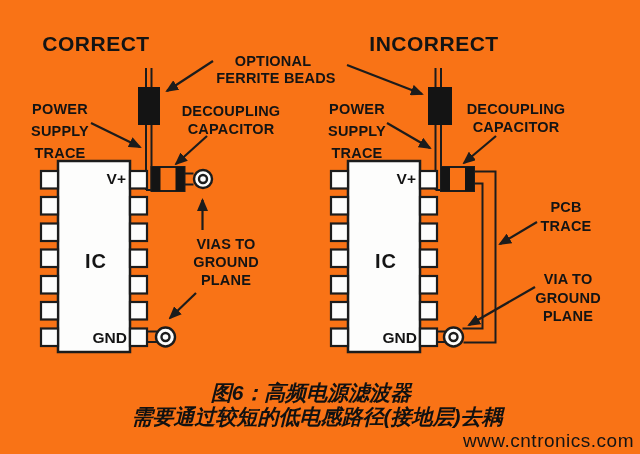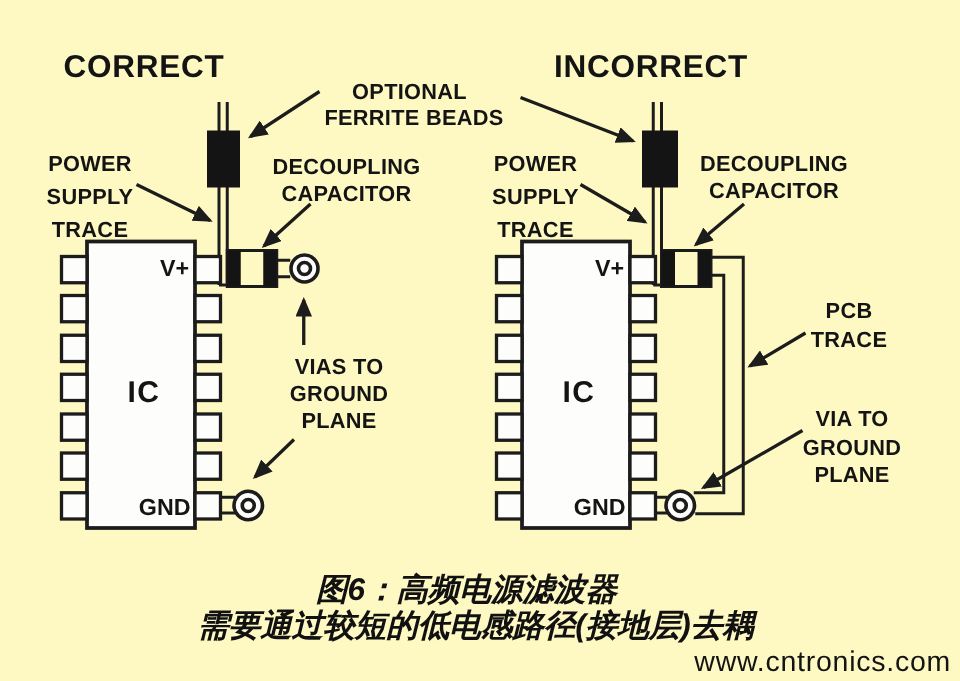--- a/index.html
+++ b/index.html
@@ -1,16 +1,16 @@
 <!DOCTYPE html>
 <html><head>
 <meta charset="utf-8">
 <style>
   html,body{margin:0;padding:0;}
-  .stage{position:relative;width:640px;height:454px;background:#fef9c3;overflow:hidden;}
+  .stage{position:relative;width:640px;height:454px;background:#f97316;overflow:hidden;}
   svg{position:absolute;left:0;top:0;}
   .s2{stroke:#1c1c1c;stroke-width:2;fill:none;}
   .wbody{fill:#fdfdfc;stroke:#1c1c1c;stroke-width:2.5;}
   .pinrect{fill:#fdfdfc;stroke:#1c1c1c;stroke-width:2.2;}
   .blk{fill:#141414;stroke:none;}
   .via{fill:#fdfdfc;stroke:#1c1c1c;stroke-width:2.4;}
   .arrow{stroke:#1c1c1c;stroke-width:2.2;fill:none;}
   text{fill:#141414;}
   .ttl{font:700 21px "Liberation Sans",sans-serif;letter-spacing:.5px;}
   .lbl{font:700 14.5px "Liberation Sans",sans-serif;letter-spacing:.2px;}

